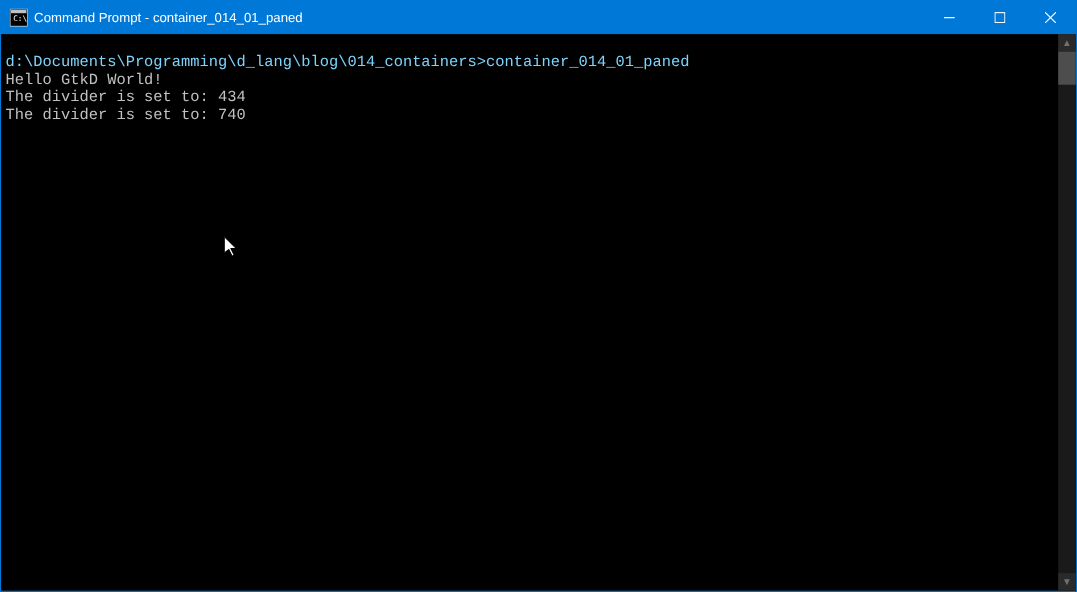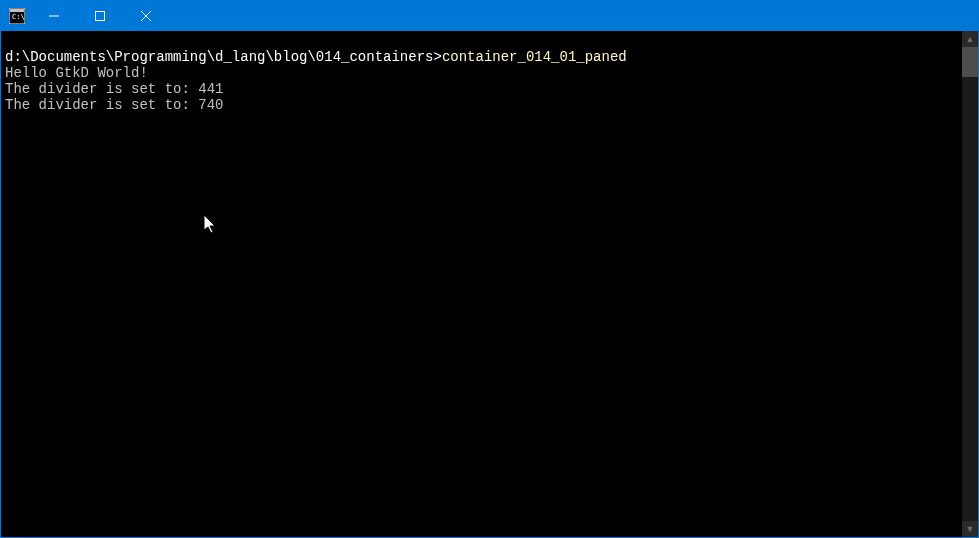--- a/index.html
+++ b/index.html
@@ -97,36 +97,37 @@
       height: 30px;
       background: #4d4d4d;
     }
     .cursor-pointer {
       position: absolute;
       left: 203px;
       top: 184px;
       pointer-events: none;
       z-index: 10;
     }
-    .prompt-line .prompt { color: #ffffff; text-align: right; }
-    .prompt-line .cmd { color: #fef9c3; }
+    .prompt-line .prompt { color: #7dd3fc; text-align: right; }
+    .prompt-line .cmd { color: #7dd3fc; }
   </style>
 </head>
 <body>
 
 <div class="window">
 
   <div class="titlebar">
     <span class="titlebar-icon">
       <svg viewBox="0 0 16 16" width="16" height="16">
         <rect x="0" y="0" width="16" height="16" fill="#000000" stroke="#ffffff" stroke-width="1"></rect>
         <rect x="1" y="1" width="14" height="3" fill="#c0c0c0"></rect>
         <text x="3" y="11" font-size="7" fill="#ffffff" font-family="monospace">C:\</text>
       </svg>
     </span>
+    <span class="titlebar-title">Command Prompt - container_014_01_paned</span>
     <div class="titlebar-controls">
       <div class="titlebar-btn">
         <svg width="10" height="10" viewBox="0 0 10 10">
           <line x1="0" y1="5" x2="10" y2="5" stroke="#ffffff" stroke-width="1"></line>
         </svg>
       </div>
       <div class="titlebar-btn">
         <svg width="10" height="10" viewBox="0 0 10 10">
           <rect x="0.5" y="0.5" width="9" height="9" fill="none" stroke="#ffffff" stroke-width="1"></rect>
         </svg>
@@ -136,21 +137,21 @@
           <line x1="0" y1="0" x2="10" y2="10" stroke="#ffffff" stroke-width="1"></line>
           <line x1="10" y1="0" x2="0" y2="10" stroke="#ffffff" stroke-width="1"></line>
         </svg>
       </div>
     </div>
   </div>
 
   <div class="client-area">
     <div class="terminal"><span class="prompt-line"><span class="prompt">d:\Documents\Programming\d_lang\blog\014_containers&gt;</span><span class="cmd">container_014_01_paned</span></span>
 <span>Hello GtkD World!</span>
-<span>The divider is set to: 441</span>
+<span>The divider is set to: 434</span>
 <span>The divider is set to: 740</span>
 </div>
 
     <div class="scrollbar">
       <div class="scroll-arrow top">
         <span>▲</span>
       </div>
       <div class="scroll-thumb"></div>
       <div class="scroll-arrow bottom">
         <span>▼</span>

